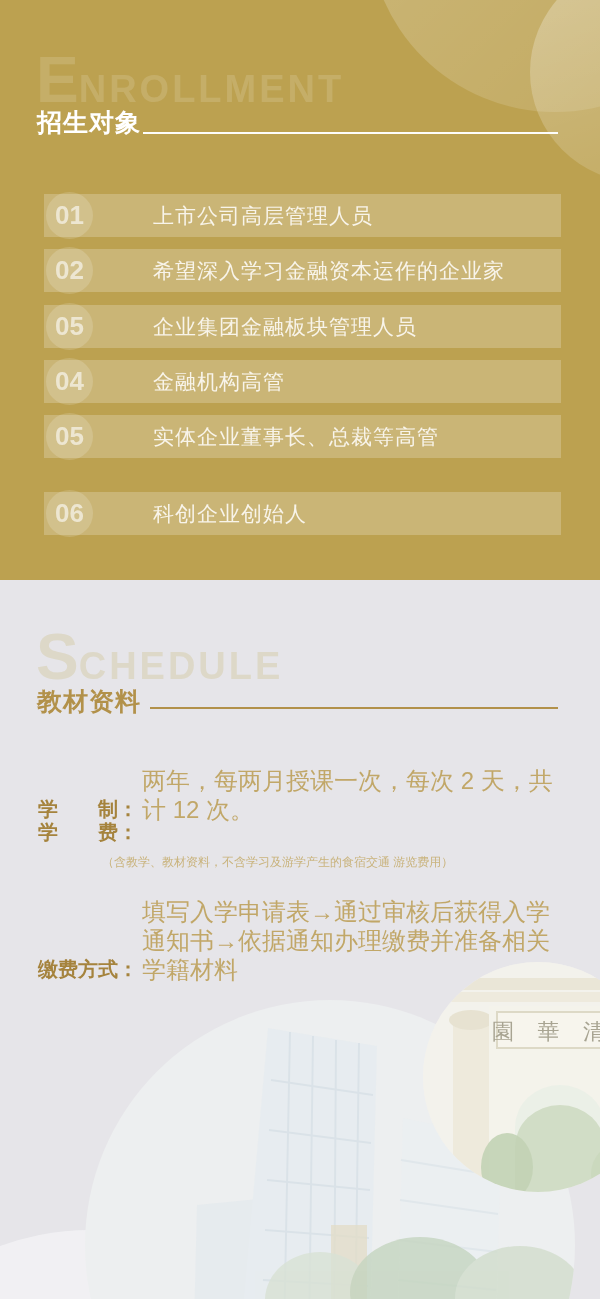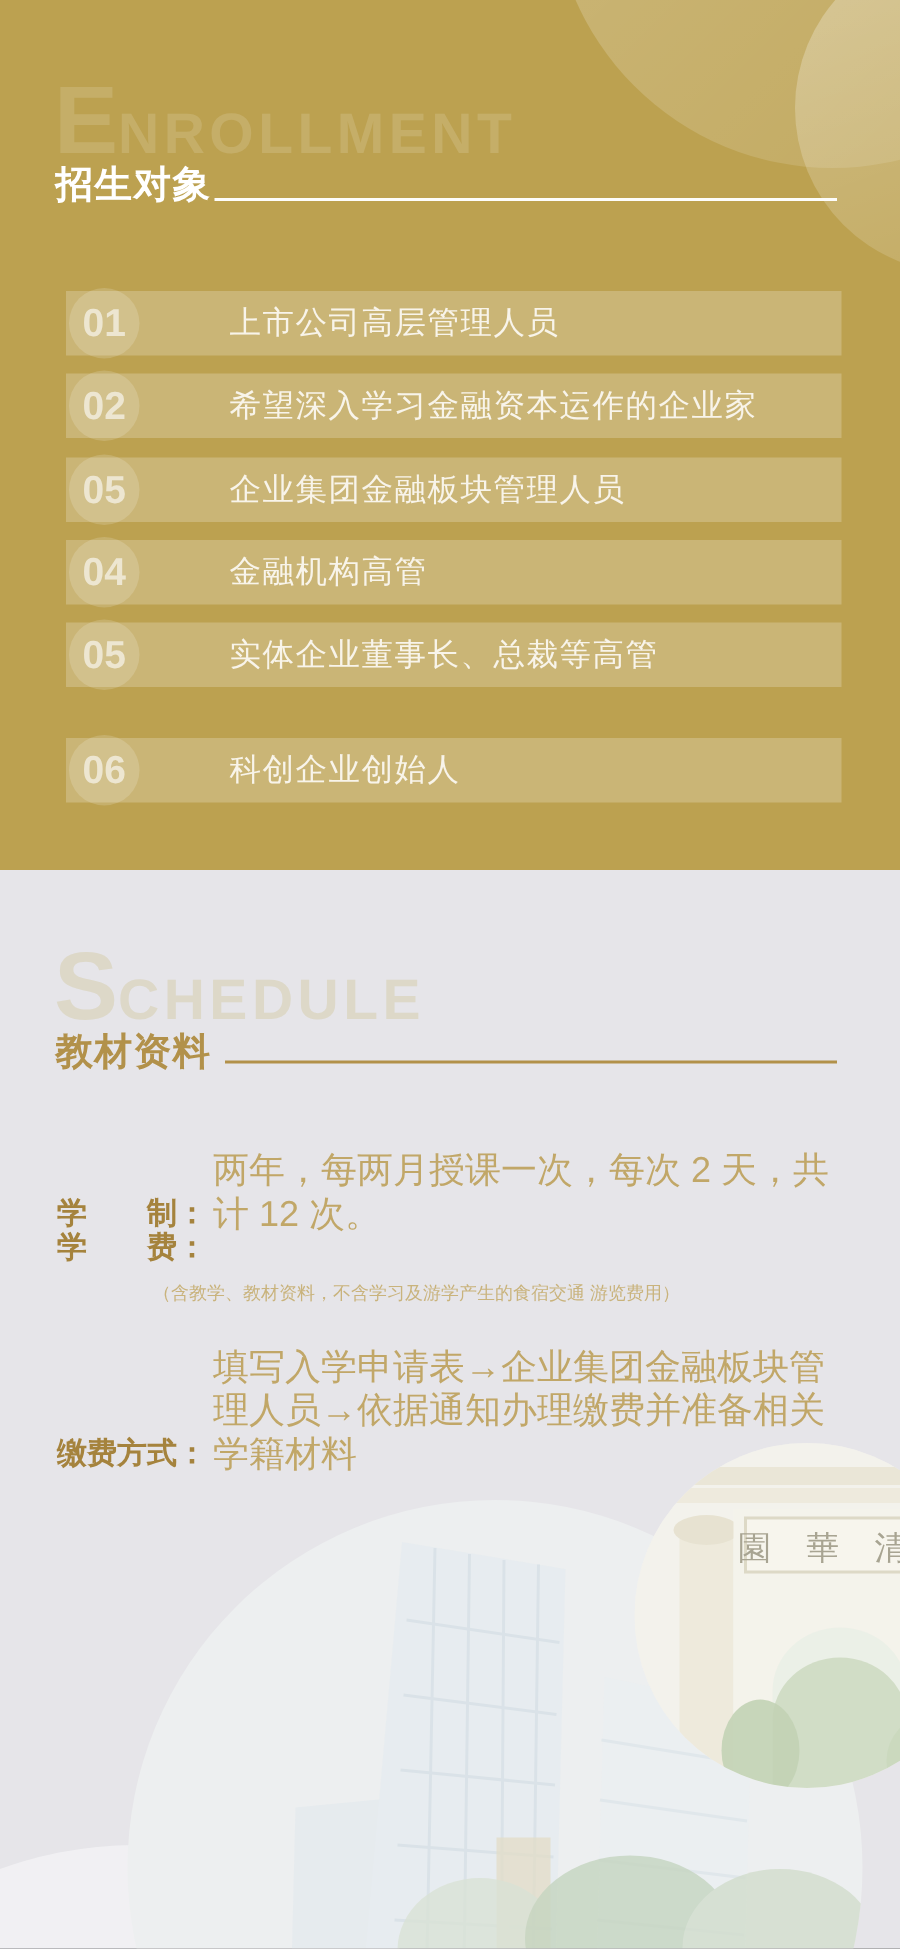--- a/index.html
+++ b/index.html
@@ -169,18 +169,18 @@
       <span class="info-value">两年，每两月授课一次，每次 2 天，共计 12 次。</span>
     </div>
 
     <div class="info-row" style="top:238px">
       <span class="info-label">学　　费：</span>
     </div>
     <div class="info-note" style="top:270px">（含教学、教材资料，不含学习及游学产生的食宿交通 游览费用）</div>
 
     <div class="info-row" style="top:317px">
       <span class="info-label">缴费方式：</span>
-      <span class="info-value">填写入学申请表→企业集团金融板块管理人员→依据通知办理缴费并准备相关学籍材料</span>
+      <span class="info-value">填写入学申请表→通过审核后获得入学通知书→依据通知办理缴费并准备相关学籍材料</span>
     </div>
 
 
   </section>
 </div>
 
 </body></html>

